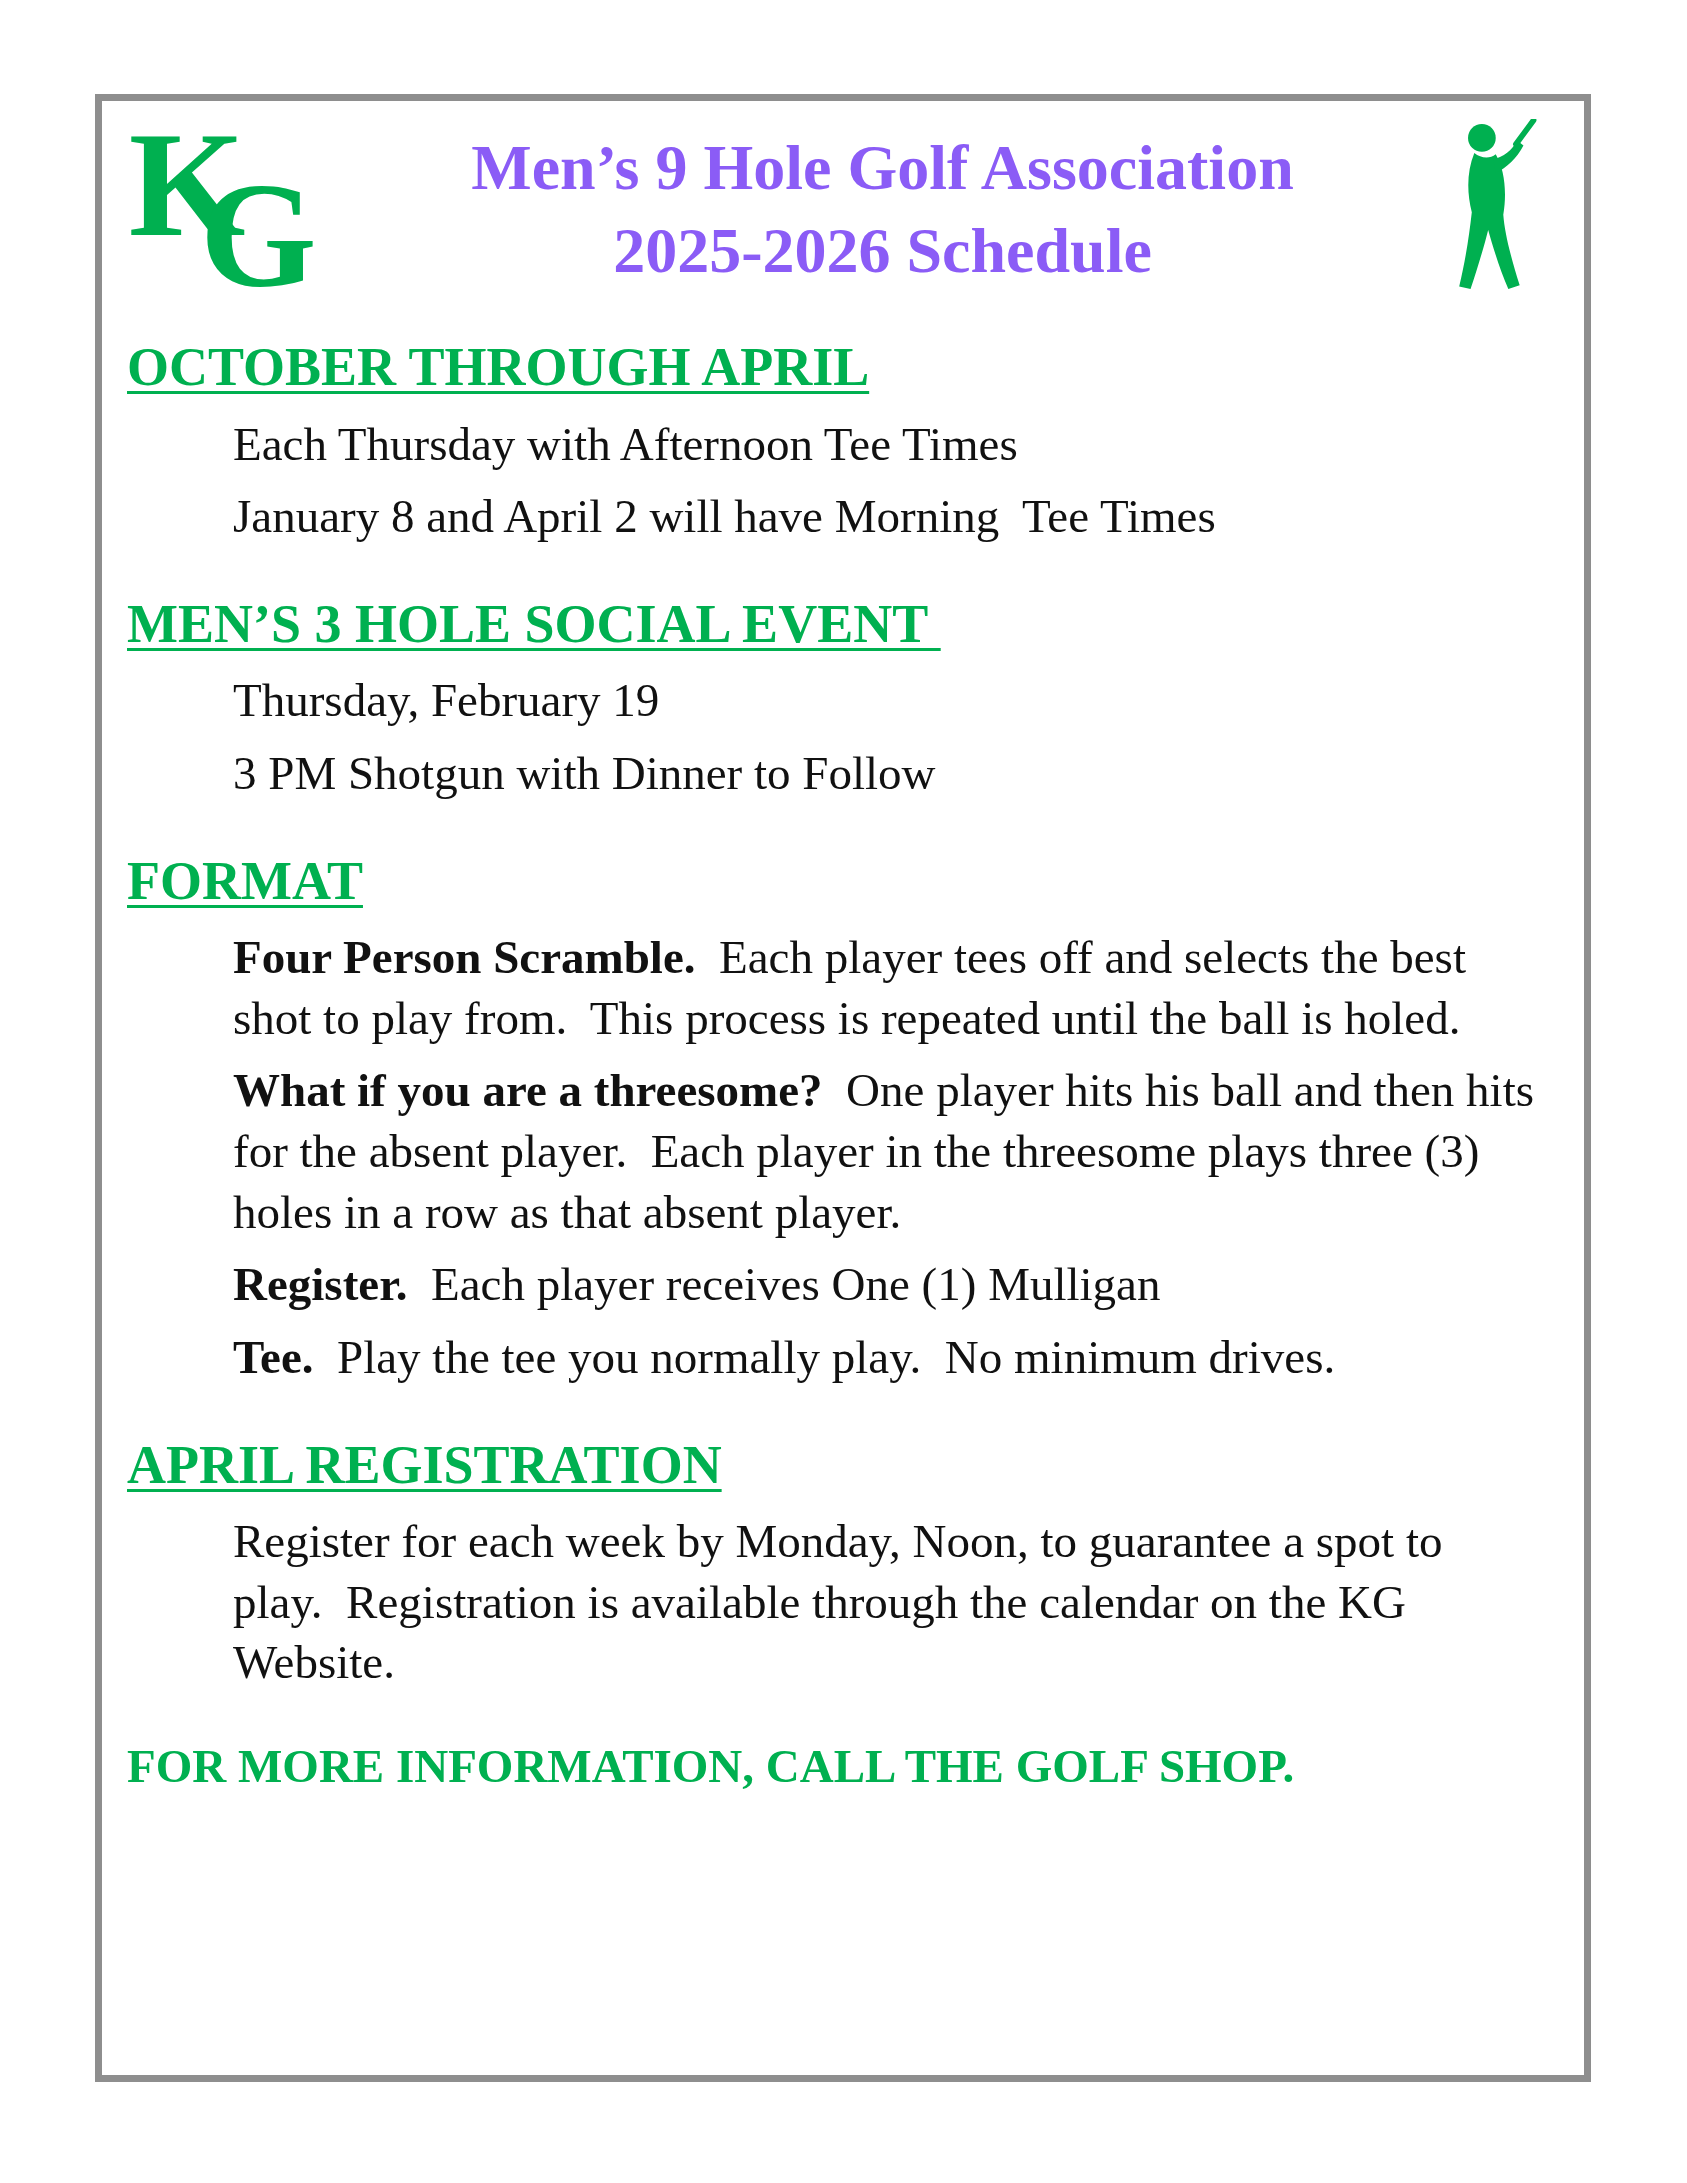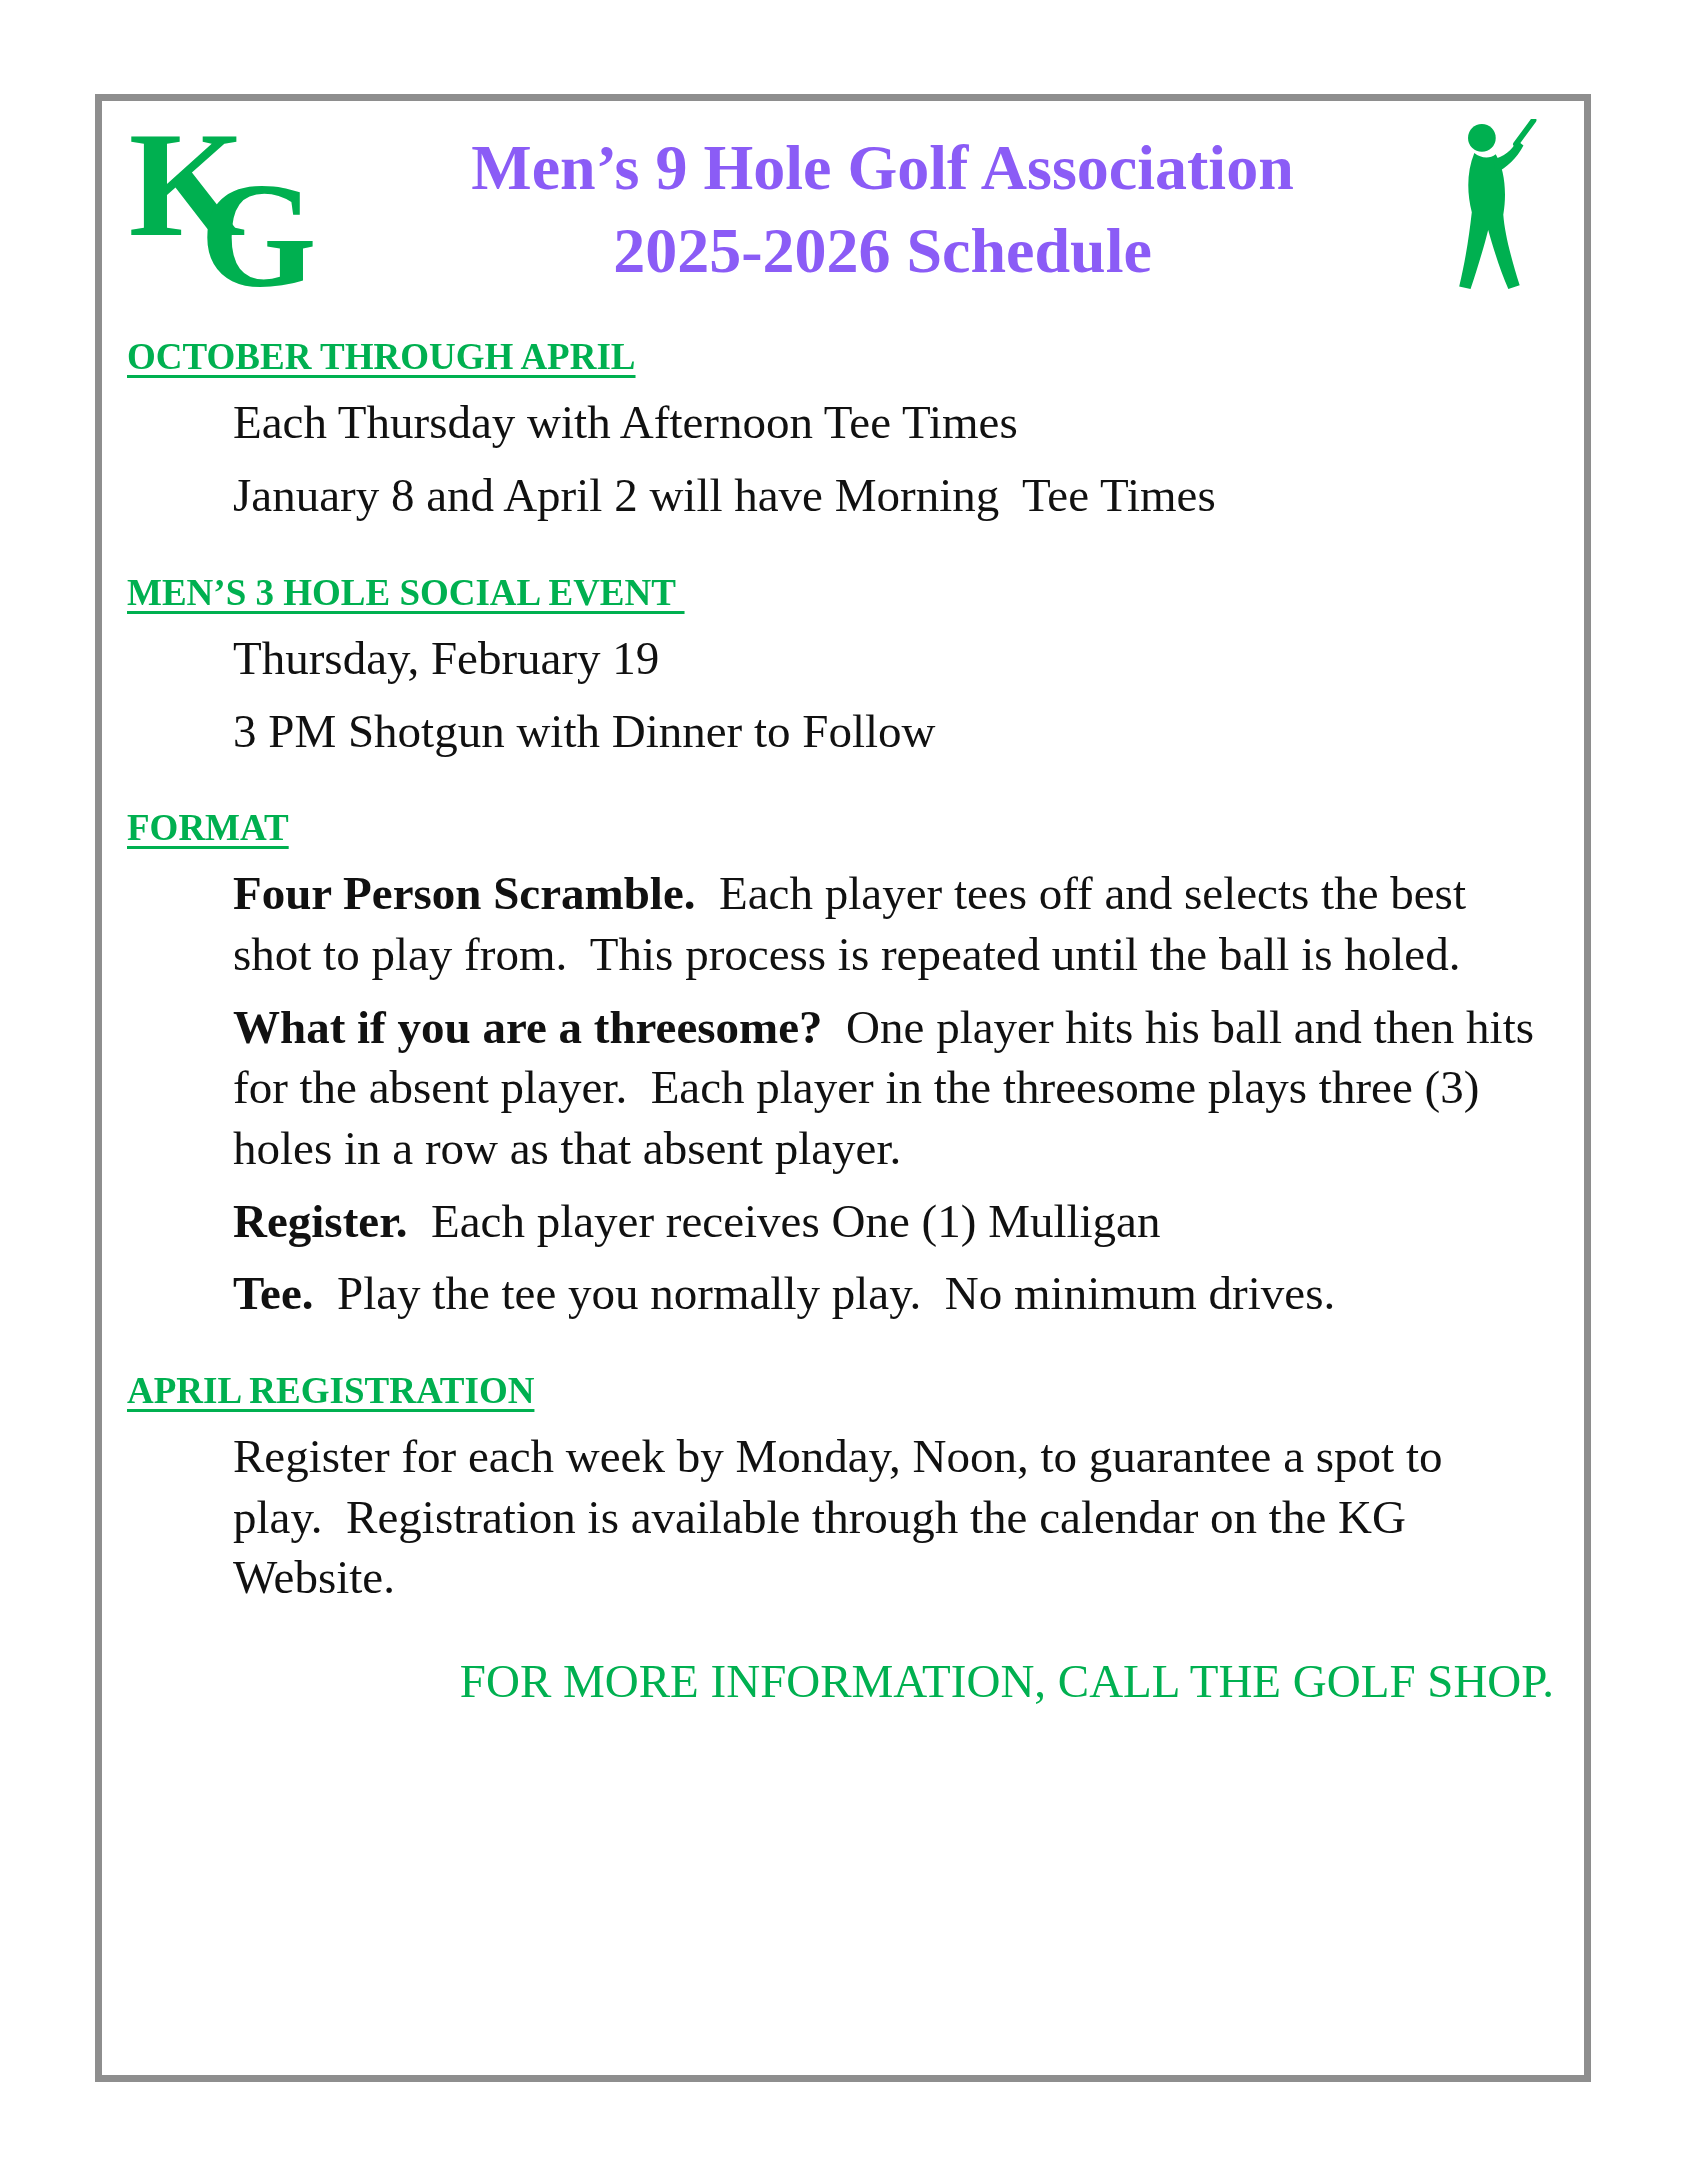--- a/index.html
+++ b/index.html
@@ -57,21 +57,21 @@
   }
   .golfer {
     flex: 0 0 auto;
     width: 114px;
     padding-top: 6.7px;
     color: #00B050;
   }
   
   h2.section-heading {
     color: #00B050;
-    font-size: 37px;
+    font-size: 54px;
     font-weight: bold;
     line-height: 1.25;
     margin: 44px 0 8.4px 0;
     text-decoration: underline;
     text-decoration-thickness: 3.4px;
     text-underline-offset: 5.9px;
     white-space: pre-wrap;
   }
   section:first-of-type h2.section-heading { margin-top: 8.4px; }
   .section-body {
@@ -80,23 +80,23 @@
     line-height: 1.29;
   }
   .section-body p {
     margin: 12px;
     white-space: pre-wrap;
   }
   .section-body strong { font-weight: bold; }
   
   .footer {
     margin-top: 46px;
-    text-align: right;
+    text-align: left;
     color: #00B050;
-    font-weight: normal;
+    font-weight: bold;
     font-size: 47px;
     white-space: pre-wrap;
   }
 </style>
 </head>
 <body>
 
 <div class="page">
 
   <div class="header">

